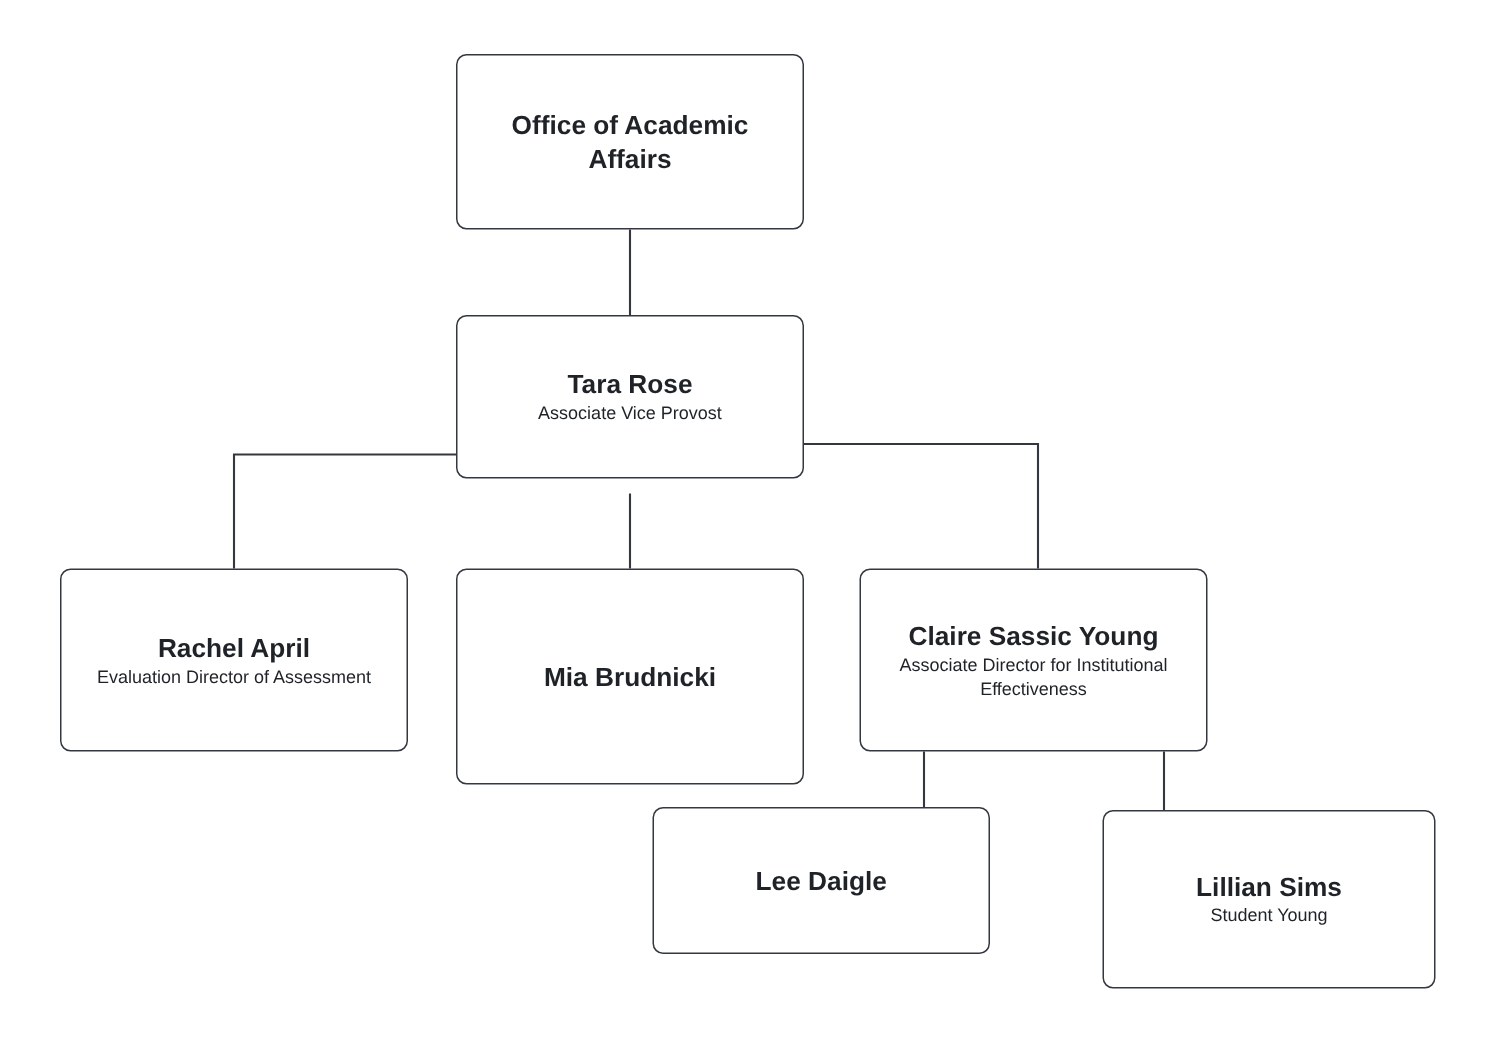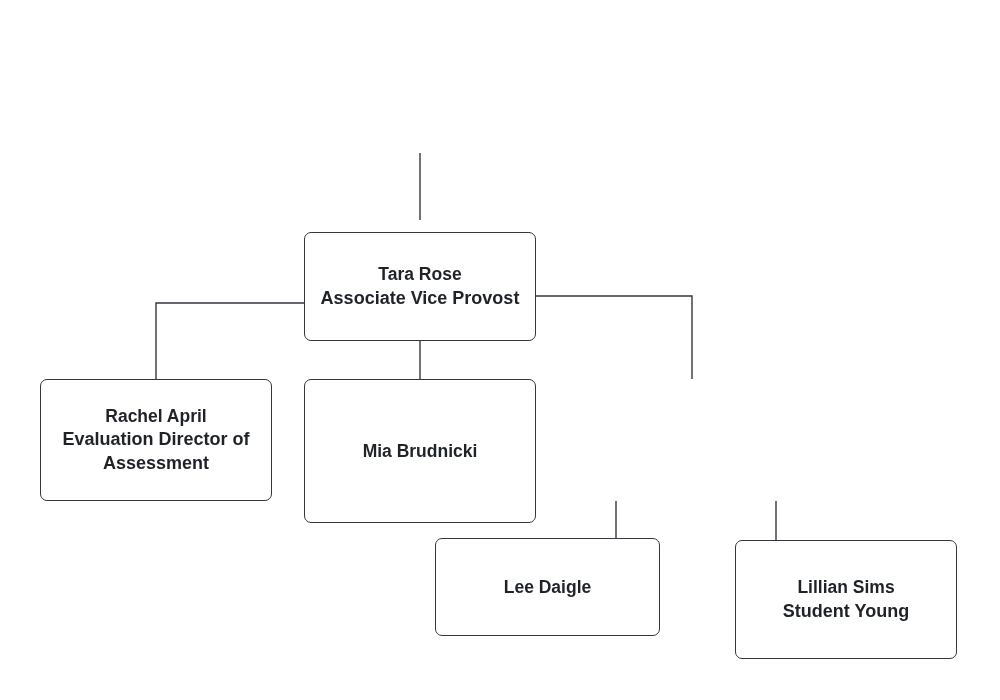--- a/index.html
+++ b/index.html
@@ -39,29 +39,29 @@
     text-align: center;
     padding: 6px 10px;
   }
   .node .title {
     font-weight: bold;
     font-size: 17.5px;
     line-height: 1.28;
     color: #1f2328;
   }
   .node .subtitle {
-    font-weight: bold;
-    font-size: 18px;
+    font-weight: normal;
+    font-size: 12px;
     line-height: 1.3;
     color: #1f2328;
     margin-top: 1px;
   }
   
   #node-office   { left: 304px; top: 36px;  width: 232px; height: 117px; }
-  #node-rose     { left: 304px; top: 232px; width: 232px; height: 109px; }
+  #node-rose     { left: 304px; top: 210px; width: 232px; height: 109px; }
   #node-may      { left: 40px;  top: 379px; width: 232px; height: 122px; }
   #node-brudnicki{ left: 304px; top: 379px; width: 232px; height: 144px; }
   #node-young    { left: 573px; top: 379px; width: 232px; height: 122px; }
   #node-daigle   { left: 435px; top: 538px; width: 225px; height: 98px; }
   #node-sims     { left: 735px; top: 540px; width: 222px; height: 119px; }
 </style>
 </head>
 <body>
 
 <div id="canvas">
@@ -76,35 +76,42 @@
       <path d="M420,329 L420,379"></path>
 
       <path d="M536,296 L692,296 L692,379"></path>
 
       <path d="M616,501 L616,538"></path>
 
       <path d="M776,501 L776,540"></path>
     </g>
   </svg>
 
+  <div class="node" id="node-office">
+    <div class="title">Office of Academic Affairs</div>
+  </div>
 
   <div class="node" id="node-rose">
     <div class="title">Tara Rose</div>
     <div class="subtitle">Associate Vice Provost</div>
   </div>
 
   <div class="node" id="node-may">
     <div class="title">Rachel April</div>
     <div class="subtitle">Evaluation Director of Assessment</div>
   </div>
 
   <div class="node" id="node-brudnicki">
     <div class="title">Mia Brudnicki</div>
   </div>
 
+  <div class="node" id="node-young">
+    <div class="title">Claire Sassic Young</div>
+    <div class="subtitle">Associate Director for Institutional Effectiveness</div>
+  </div>
 
   <div class="node" id="node-daigle">
     <div class="title">Lee Daigle</div>
   </div>
 
   <div class="node" id="node-sims">
     <div class="title">Lillian Sims</div>
     <div class="subtitle">Student Young</div>
   </div>
 

